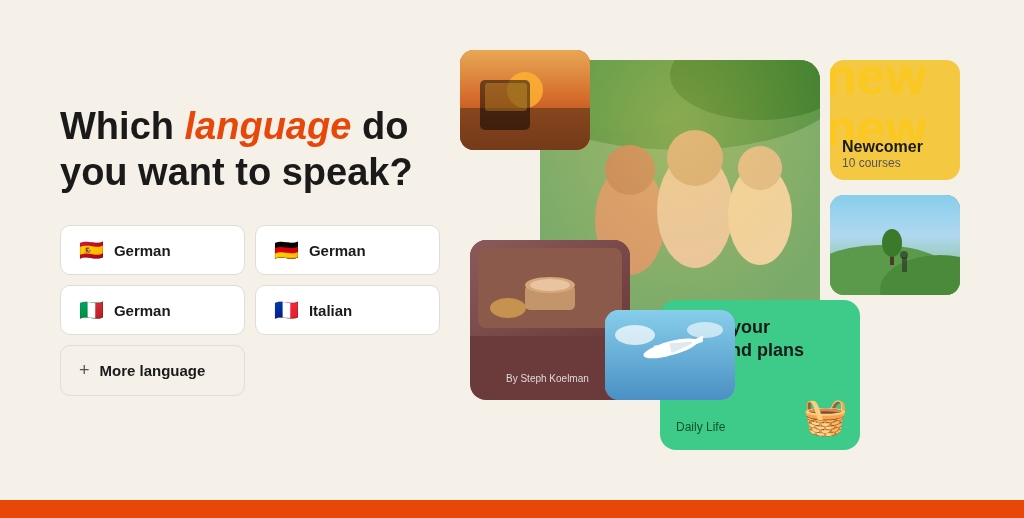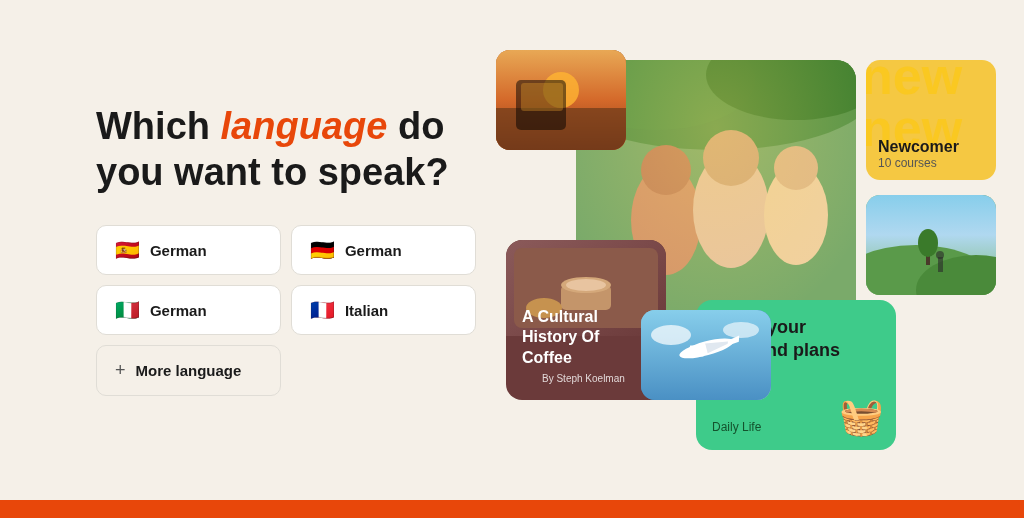--- a/index.html
+++ b/index.html
@@ -17,21 +17,20 @@
       flex: 1;
       display: flex;
       align-items: center;
       padding: 40px 60px;
       position: relative;
     }
 
     .left-section {
       width: 380px;
       flex-shrink: 0;
-      margin-left: 36px;
     }
 
     .headline {
       font-size: 38px;
       font-weight: 800;
       color: #1a1a1a;
       line-height: 1.2;
       margin-bottom: 30px;
     }
 
@@ -383,21 +382,20 @@
 
         <ellipse cx="72" cy="45" rx="25" ry="8" fill="#c4956a"></ellipse>
         <rect x="47" y="37" width="50" height="25" rx="5" fill="#c4956a"></rect>
         <ellipse cx="72" cy="37" rx="25" ry="8" fill="#d4a87a"></ellipse>
 
         <ellipse cx="72" cy="37" rx="20" ry="6" fill="#e8c4a0"></ellipse>
 
         <ellipse cx="30" cy="60" rx="18" ry="10" fill="#d4a050" opacity="0.8"></ellipse>
       </svg>
       <div style="position:relative;z-index:2;">
-        <div class="card-coffee-title">A Cultural History Of Coffee</div>
         <div class="card-coffee-author">By Steph Koelman</div>
       </div>
     </div>
 
     <div class="collage-item photo-plane">
       <svg width="130" height="90" viewBox="0 0 130 90">
         <defs>
           <linearGradient id="sky" x1="0" y1="0" x2="0" y2="1">
             <stop offset="0%" stop-color="#87ceeb"></stop>
             <stop offset="100%" stop-color="#4a90c4"></stop>

